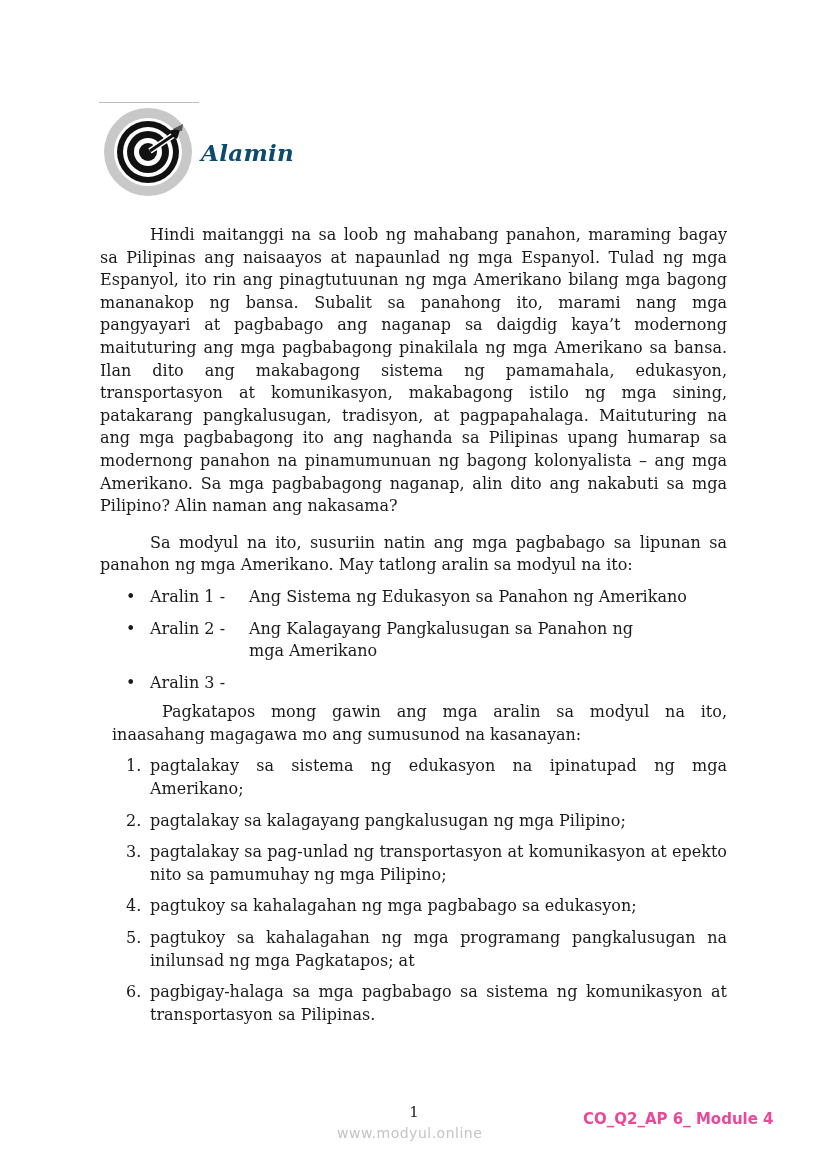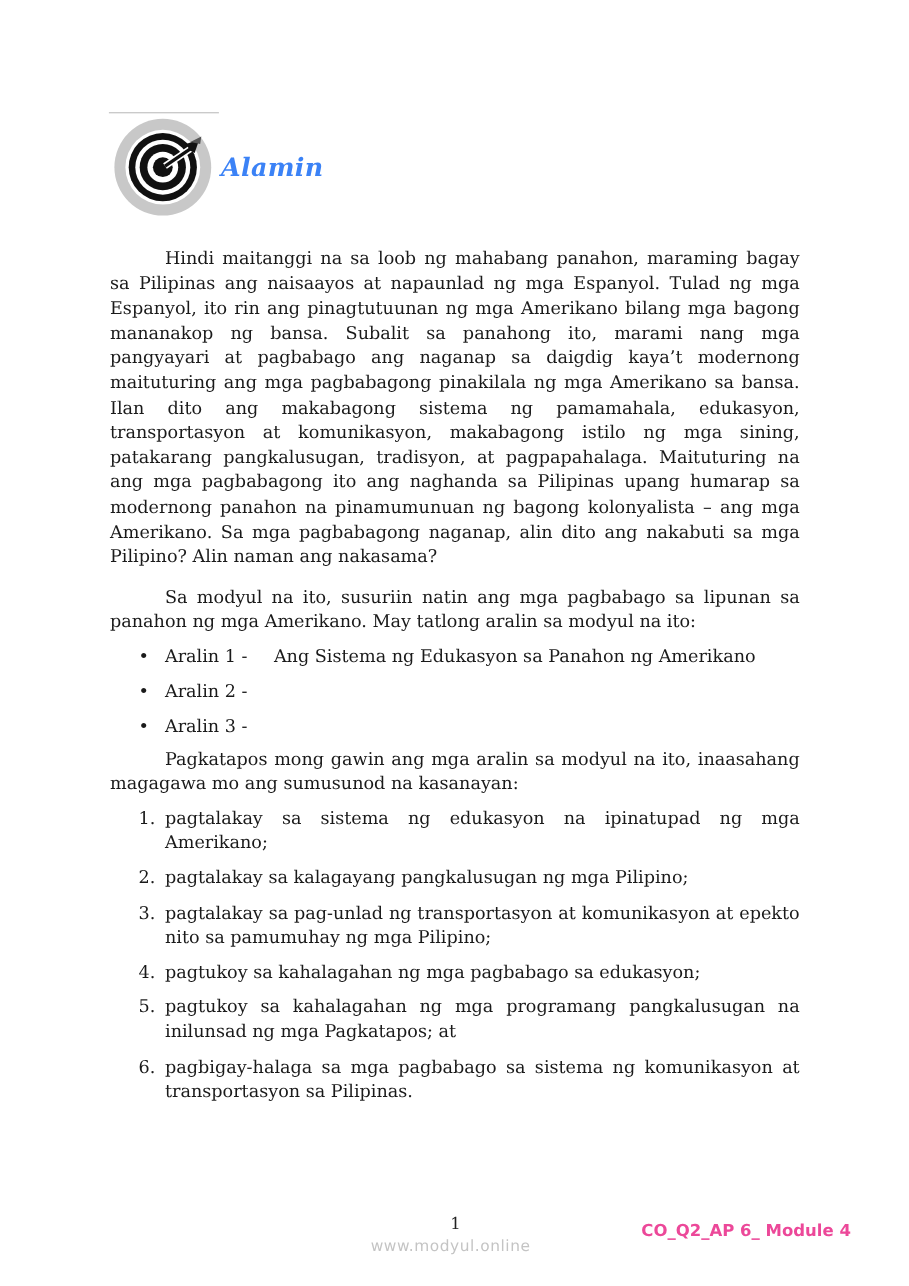--- a/index.html
+++ b/index.html
@@ -1,30 +1,30 @@
 <!DOCTYPE html>
 <html><head>
 <meta charset="utf-8">
 <style>
   html, body { margin: 0; padding: 0; background: #ffffff; }
   body { width: 826px; height: 1169px; position: relative; overflow: hidden; font-family: "DejaVu Serif", serif; color: #1a1a1a; }
   .top-rule { position: absolute; left: 99px; top: 102px; width: 100px; height: 1px; background: #bdbdbd; }
   .header { position: absolute; left: 103px; top: 106px; height: 92px; display: flex; align-items: center; }
   .target-icon { width: 90px; height: 90px; }
-  .section-title { font-family: "DejaVu Serif", serif; font-weight: bold; font-style: italic; font-size: 23px; margin-left: 8px; color: #3b82f6; letter-spacing: 0.3px; }
+  .section-title { font-family: "DejaVu Serif", serif; font-weight: bold; font-style: italic; font-size: 23px; margin-left: 8px; color: #0c4a6e; letter-spacing: 0.3px; }
   .content { position: absolute; left: 100px; top: 224px; width: 627px; font-size: 16px; line-height: 22.6px; }
   .para { text-align: justify; margin: 0; }
   .para .indent { display: inline-block; width: 50px; }
   .p2 { margin-top: 14px; }
   ul.aralin { list-style: none; margin: 4px 0 0 0; padding: 0; }
   ul.aralin li { display: flex; margin-top: 9px; }
   ul.aralin li .bullet { width: 50px; text-align: left; padding-left: 26px; box-sizing: border-box; }
   ul.aralin li .lbl { width: 99px; flex-shrink: 0; }
   ul.aralin li .txt { flex: 1; text-align: justify; }
-  .p3 { margin-top: 7px; }
+  .p3 { margin-top: 7px; margin-left: 12px; }
   ol.goals { list-style: none; margin: 4px 0 0 0; padding: 0; }
   ol.goals li { display: flex; margin-top: 9px; }
   ol.goals li .num { width: 50px; text-align: left; padding-left: 26px; box-sizing: border-box; }
   ol.goals li .txt { flex: 1; text-align: justify; }
   .page-number { position: absolute; left: 405px; top: 1103px; width: 18px; text-align: center; font-size: 15px; color: #222; }
   .watermark { position: absolute; left: 337px; top: 1125px; font-family: "DejaVu Sans", sans-serif; font-size: 14px; color: #c4c4c4; letter-spacing: 0.5px; }
   .module-code { position: absolute; left: 583px; top: 1110px; font-family: "DejaVu Sans", sans-serif; font-weight: bold; font-size: 15px; color: #ec4899; }
 </style>
 </head>
 <body>
@@ -55,20 +55,21 @@
 
   <ul class="aralin">
     <li>
       <span class="bullet">•</span>
       <span class="lbl">Aralin 1 -</span>
       <span class="txt">Ang Sistema ng Edukasyon sa Panahon ng Amerikano</span>
     </li>
     <li>
       <span class="bullet">•</span>
       <span class="lbl">Aralin 2 -</span>
+      <span class="txt" style="text-align:left; padding-right:90px;">Ang Kalagayang Pangkalusugan sa Panahon ng mga Amerikano</span>
     </li>
     <li>
       <span class="bullet">•</span>
       <span class="lbl">Aralin 3 -</span>
     </li>
   </ul>
 
   <p class="para p3"><span class="indent"></span><span>Pagkatapos mong gawin ang mga aralin sa modyul na ito, inaasahang magagawa mo ang sumusunod na kasanayan:</span></p>
 
   <ol class="goals">

